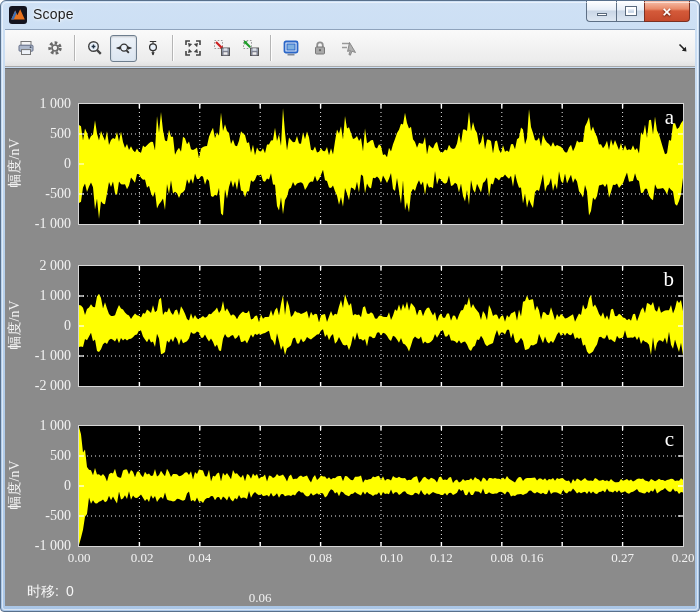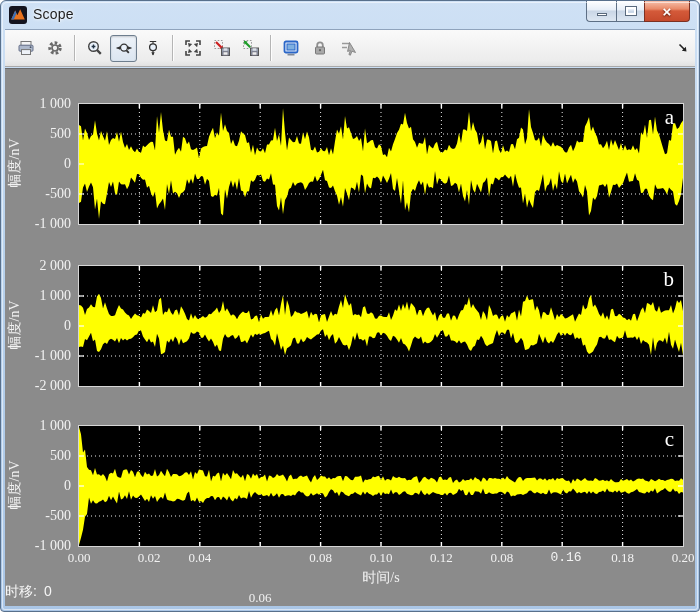--- a/index.html
+++ b/index.html
@@ -66,21 +66,21 @@
               background:#000; outline:1px solid #d6d6d6; }
   .plot-box svg { display:block; }
   .corner-label { position:absolute; top:1px; right:9px; color:#fff; font-size:21px;
                   font-family:"Liberation Serif", serif; line-height:1.2; }
 
   .xticks { position:absolute; left:0; top:481px; width:100%; height:14px; }
   .xtick { position:absolute; width:44px; text-align:center; color:#f2f2f2;
            font-size:13px; font-family:"Liberation Serif", serif; }
   .xlabel { position:absolute; left:74px; top:500px; width:604px; text-align:center;
             color:#f2f2f2; font-size:14px; font-family:"Liberation Serif", serif; }
-  .time-offset { position:absolute; left:0; top:514px; color:#f6f6f6; font-size:14px; }
+  .time-offset { position:absolute; left:22px; top:514px; color:#f6f6f6; font-size:14px; }
   .time-offset .val { margin-left:7px; }
 </style>
 </head>
 <body>
 
 <div class="window">
 
   <div class="titlebar">
     <span class="app-icon">
       <svg width="18" height="18" viewBox="0 0 18 18">
@@ -357,30 +357,29 @@
             <line x1="599" y1="60" x2="604" y2="60" stroke="#fff" stroke-width="1.2"></line>
             <line x1="0" y1="90" x2="5" y2="90" stroke="#fff" stroke-width="1.2"></line>
             <line x1="599" y1="90" x2="604" y2="90" stroke="#fff" stroke-width="1.2"></line>
           </svg>
         <span class="corner-label">c</span>
       </div>
     </div>
 
     <div class="xticks">
       <span class="xtick" style="left: 52px;">0.00</span>
-      <span class="xtick" style="left: 122px;">0.02</span>
+      <span class="xtick" style="left: 115px;">0.02</span>
       <span class="xtick" style="left: 172.8px;">0.04</span>
       <span class="xtick" style="left: 233.2px; margin-top: 40px;">0.06</span>
       <span class="xtick" style="left: 293.6px;">0.08</span>
-      <span class="xtick" style="left: 354px;">0.10</span>
+      <span class="xtick" style="left: 354px; text-align: right;">0.10</span>
       <span class="xtick" style="left: 414.4px;">0.12</span>
       <span class="xtick" style="left: 474.8px;">0.08</span>
-      <span class="xtick" style="left: 539px; font-family: Liberation Mono, monospace;">0.16</span>
-      <span class="xtick" style="left: 595.6px;">0.18</span>
+      <span class="xtick" style="left: 505px;">0.16</span>
+      <span class="xtick" style="left: 595.6px;">0.27</span>
       <span class="xtick" style="left: 656px;">0.20</span>
     </div>
-    <div class="xlabel">时间/s</div>
 
     <div class="time-offset">
       <span>时移:</span><span class="val">0</span>
     </div>
   </div>
 </div>
 
 </body></html>

